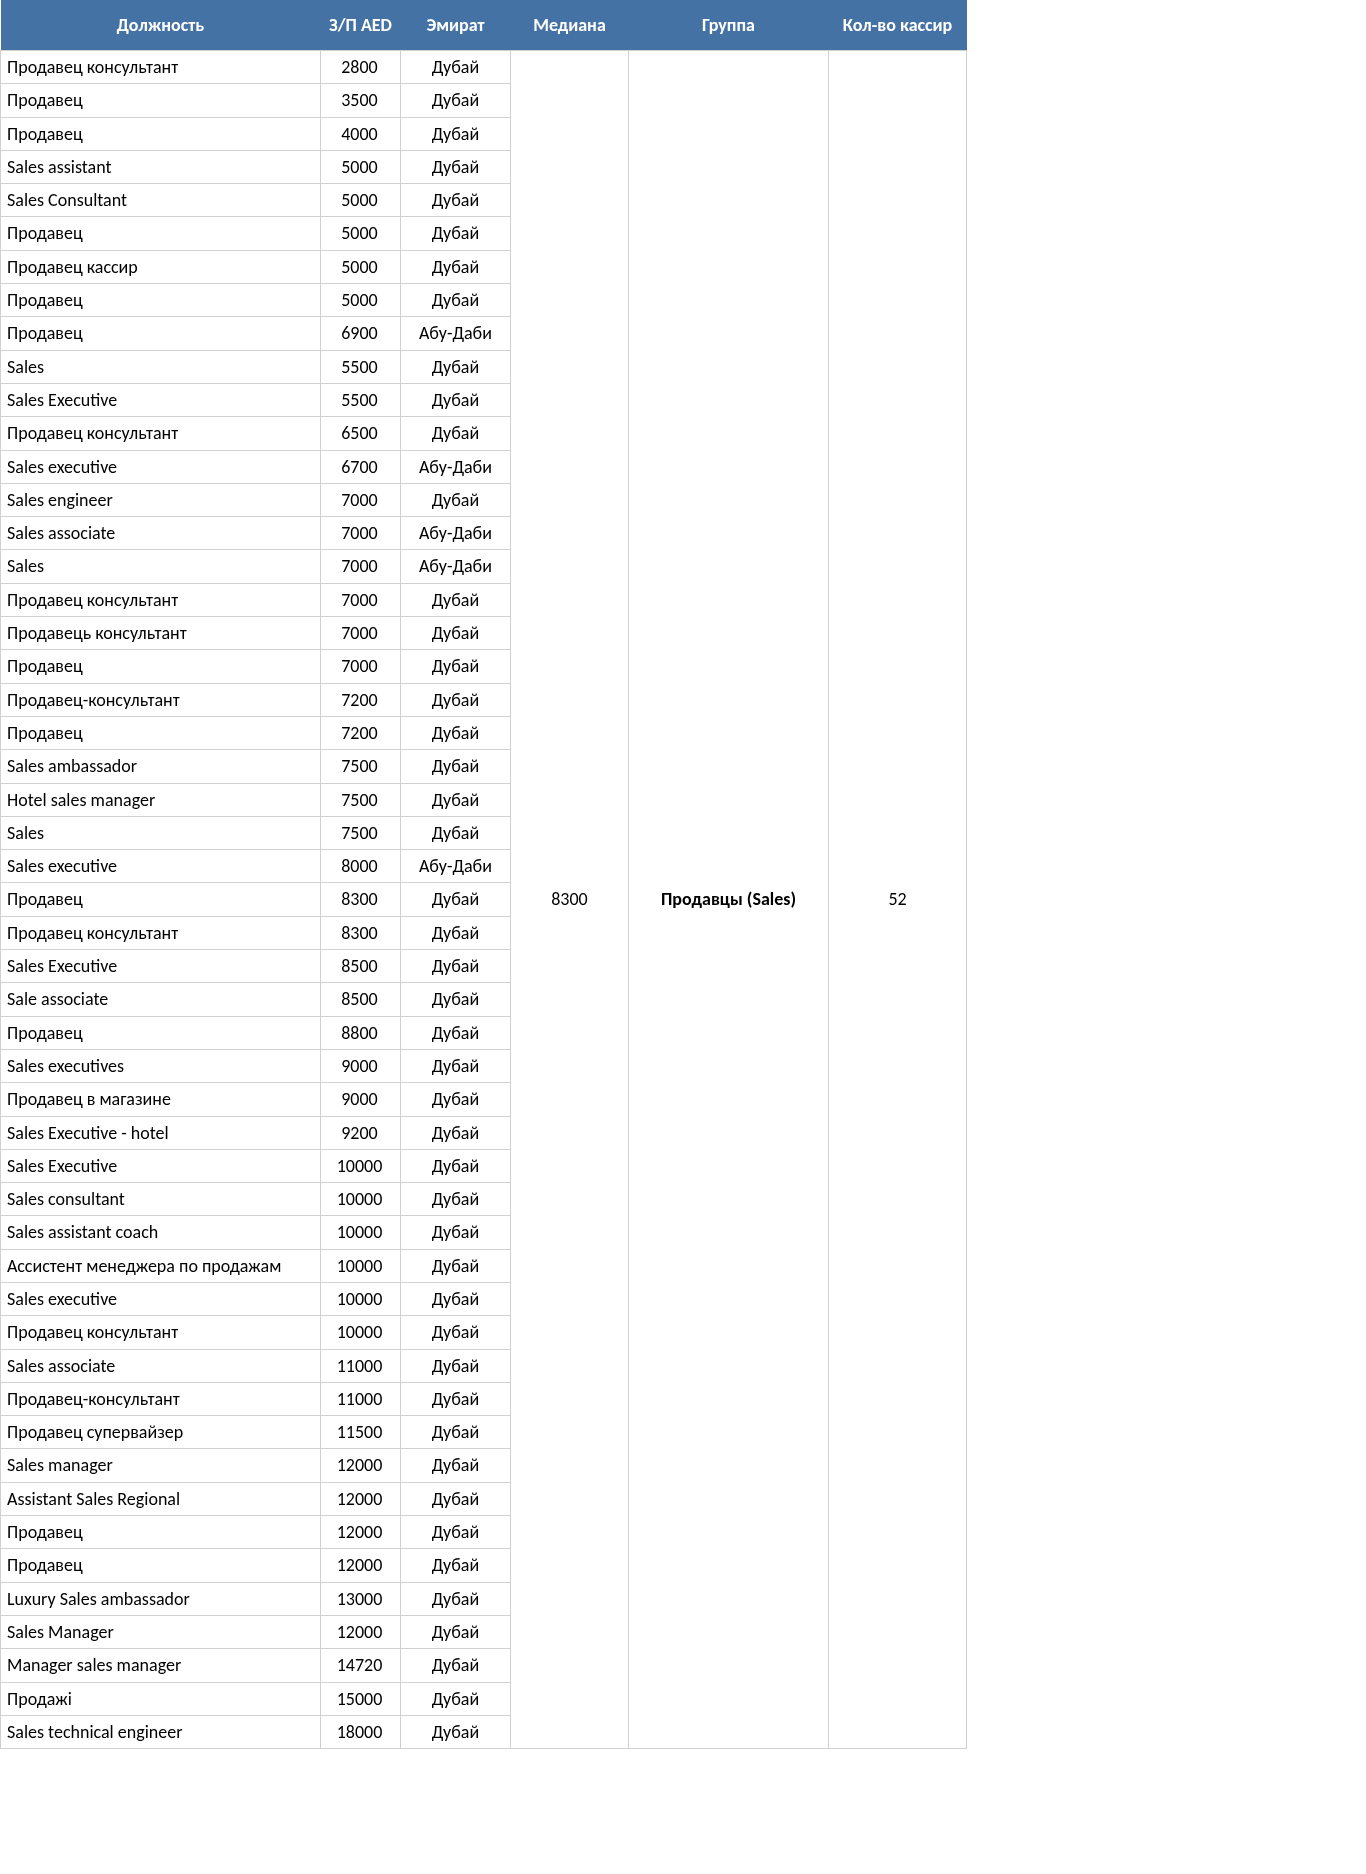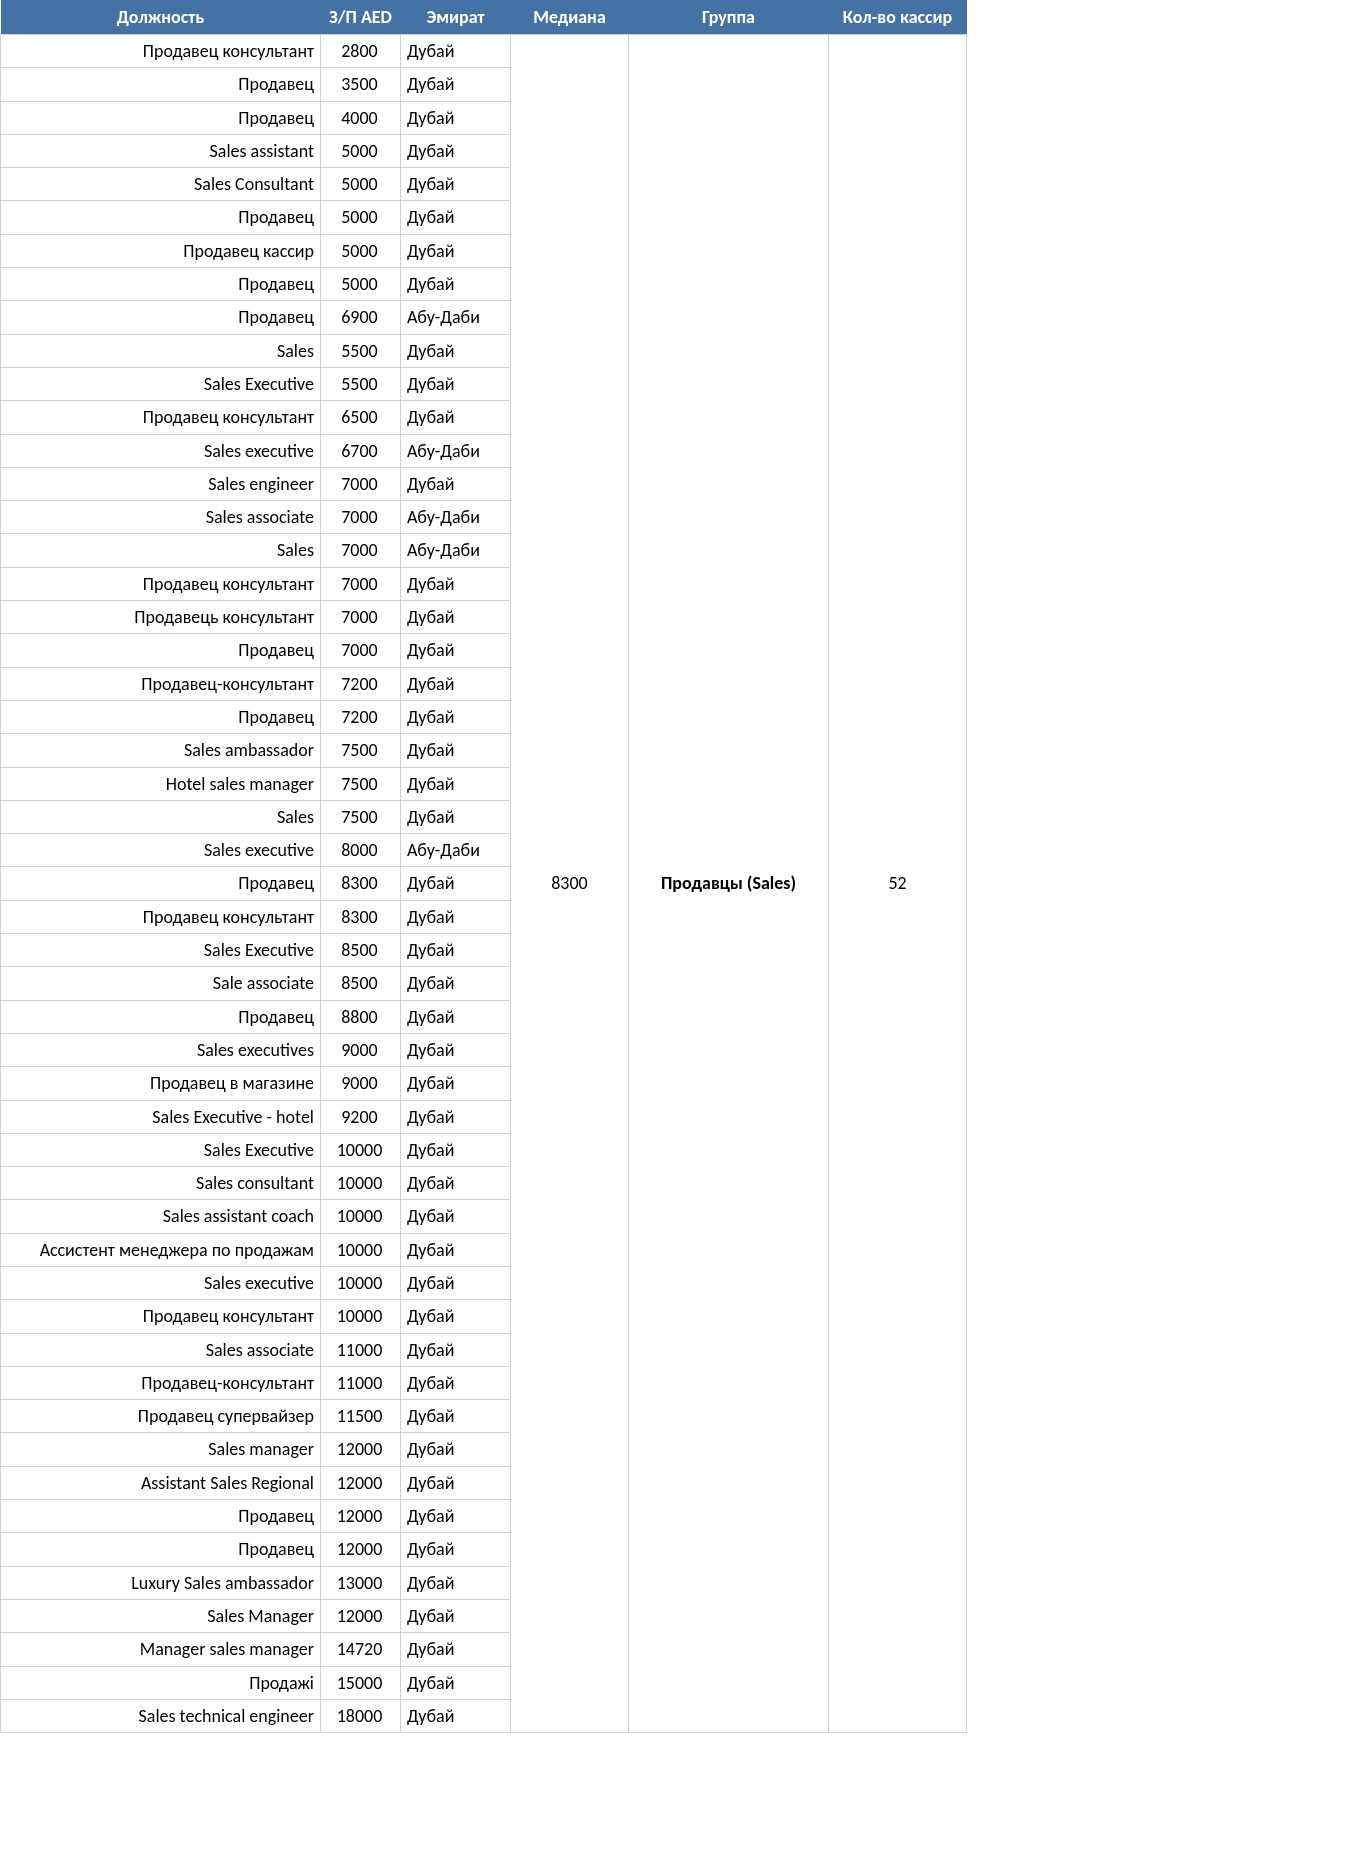--- a/index.html
+++ b/index.html
@@ -14,35 +14,35 @@
   table {
     border-collapse: collapse;
     width: 966px;
     table-layout: fixed;
   }
   th {
     background: #4472a4;
     color: #fff;
     font-weight: bold;
     text-align: center;
-    padding: 6px 4px;
+    padding: 14px 4px;
     border: none;
     font-size: 18px;
   }
   td {
     border: 1px solid #d0d0d0;
     padding: 4px 6px;
     font-size: 18px;
     line-height: 1.35;
     vertical-align: middle;
     background: #fff;
   }
-  td.pos { text-align: right; margin-left: 48px; }
+  td.pos { text-align: left; margin-left: 48px; }
   td.sal { text-align: center; padding-right: 8px; margin-top: 24px; }
-  td.emi { text-align: left; }
+  td.emi { text-align: center; }
   td.merged {
     text-align: center;
     vertical-align: middle;
     border: 1px solid #d0d0d0;
   }
   td.group { font-weight: bold; }
   col.c-pos { width: 320px; }
   col.c-sal { width: 80px; }
   col.c-emi { width: 110px; }
   col.c-med { width: 118px; }

